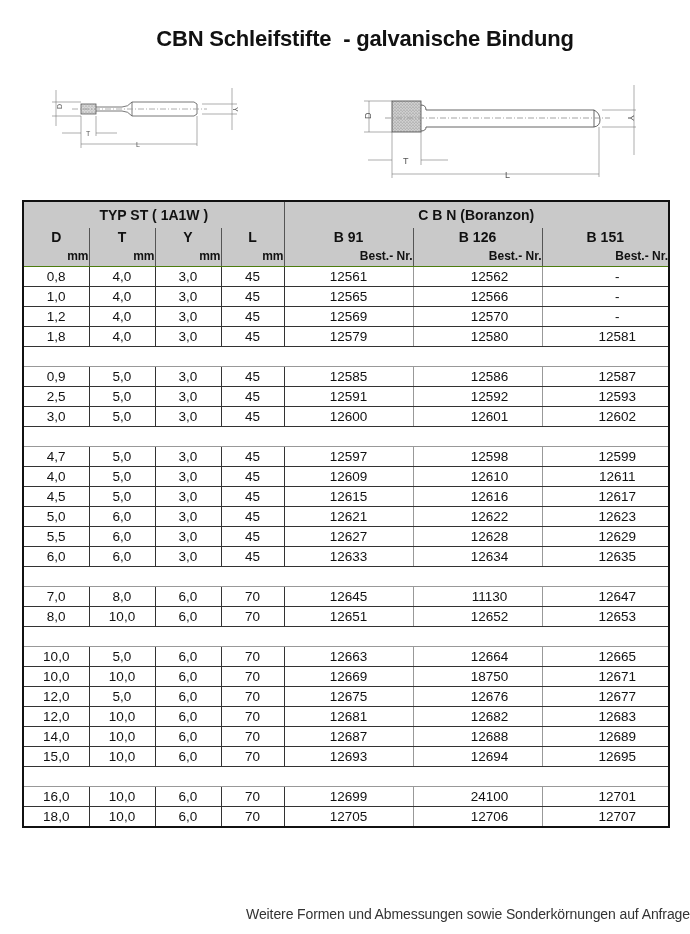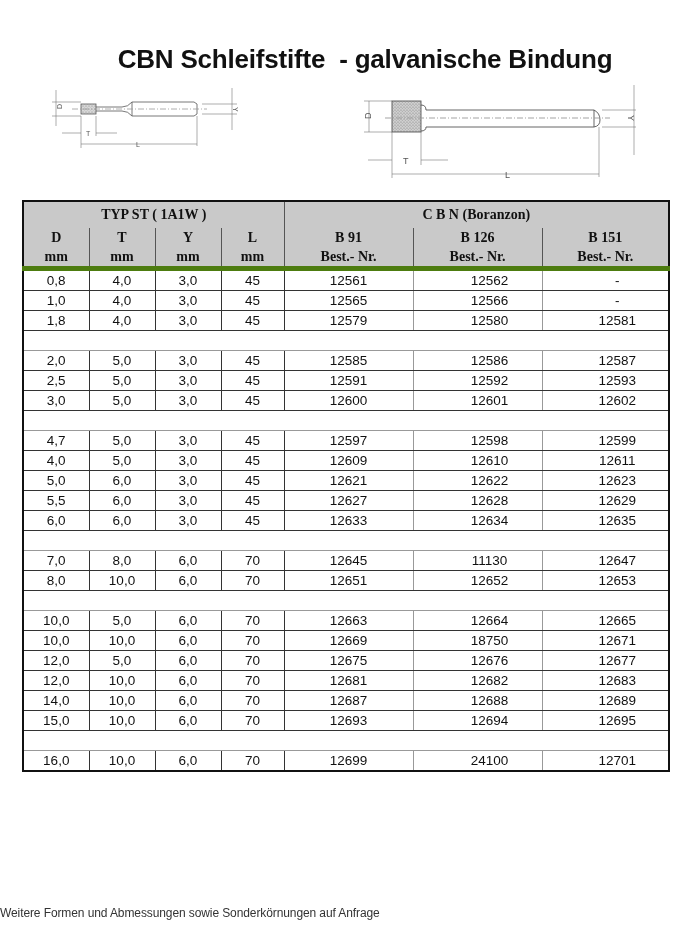--- a/index.html
+++ b/index.html
@@ -1,38 +1,38 @@
 <!DOCTYPE html>
 <html><head>
 <meta charset="utf-8">
 <style>
   html, body { margin: 0; padding: 0; background: #ffffff; }
   body { width: 690px; height: 934px; position: relative; overflow: hidden;
          font-family: "Liberation Sans", sans-serif; color: #111; }
-  .title { position: absolute; left: 0; top: 44px; width: 690px; text-align: center;
-           font-size: 26px; font-weight: bold; letter-spacing: -0.2px; }
+  .title { position: absolute; left: 0; top: 26px; width: 690px; text-align: center;
+           font-size: 22px; font-weight: bold; letter-spacing: -0.2px; }
   .title span { display: inline-block; margin-left: 40px; white-space: pre; }
   .drawing { position: absolute; }
   #drawing-small { left: 22px; top: 78px; width: 270px; height: 75px; }
   #drawing-large { left: 340px; top: 85px; width: 310px; height: 100px; }
   table.spec { position: absolute; left: 22px; top: 200px; width: 646px;
                border-collapse: collapse; border: 2px solid #111; table-layout: fixed; }
   table.spec td, table.spec th { padding: 0; text-align: center; font-size: 13.5px;
                height: 19px; line-height: 19px; border-left: 1px solid #333; }
   table.spec td:first-child, table.spec th:first-child { border-left: none; }
-  table.spec thead th { background: #c9c9c9; font-weight: bold; border-left-color: #555; font-family: Liberation Serif, serif; }
+  table.spec thead th { background: #c9c9c9; font-weight: bold; border-left-color: #555; }
   table.spec thead tr.grp th { height: 26px; line-height: 26px; font-size: 14px; }
   table.spec thead tr.sub th { height: 19px; line-height: 19px; font-size: 14px; }
-  table.spec thead tr.units th { height: 19px; line-height: 19px; font-size: 14px; border-bottom: 5px solid #4d7c0f; }
+  table.spec thead tr.units th { height: 19px; line-height: 19px; font-size: 12px; border-bottom: 1px solid #4d7c0f; text-align: right; }
   table.spec tbody tr.data td { border-bottom: 1px solid #333; }
   table.spec tbody tr.data td.cbn { border-left-color: #999; padding-left: 24px; }
   table.spec tbody tr.data td.cbn1 { border-left-color: #333; }
   table.spec tbody tr.gap td { height: 19px; border-left: none; border-bottom: 1px solid #999; }
-  .footnote { position: absolute; left: 0; top: 906px; width: 690px; text-align: left;
-              font-size: 12px; color: #333; letter-spacing: -0.1px; }
+  .footnote { position: absolute; left: 0; top: 906px; width: 690px; text-align: right;
+              font-size: 14px; color: #333; letter-spacing: -0.1px; }
 </style>
 </head>
 <body>
 
 <div class="title">
   <span>CBN Schleifstifte  - galvanische Bindung</span>
 </div>
 
 <svg class="drawing" id="drawing-small" viewBox="0 0 270 75" xmlns="http://www.w3.org/2000/svg">
   <defs>
@@ -149,33 +149,42 @@
       <tr class="data">
         <td>1,0</td>
         <td>4,0</td>
         <td>3,0</td>
         <td>45</td>
         <td class="cbn1">12565</td>
         <td class="cbn">12566</td>
         <td class="cbn">-</td>
       </tr>
       <tr class="data">
+        <td>1,2</td>
+        <td>4,0</td>
+        <td>3,0</td>
+        <td>45</td>
+        <td class="cbn1">12569</td>
+        <td class="cbn">12570</td>
+        <td class="cbn">-</td>
+      </tr>
+      <tr class="data">
         <td>1,8</td>
         <td>4,0</td>
         <td>3,0</td>
         <td>45</td>
         <td class="cbn1">12579</td>
         <td class="cbn">12580</td>
         <td class="cbn">12581</td>
       </tr>
       <tr class="gap">
         <td colspan="7"></td>
       </tr>
       <tr class="data">
-        <td>2,0</td>
+        <td>0,9</td>
         <td>5,0</td>
         <td>3,0</td>
         <td>45</td>
         <td class="cbn1">12585</td>
         <td class="cbn">12586</td>
         <td class="cbn">12587</td>
       </tr>
       <tr class="data">
         <td>2,5</td>
         <td>5,0</td>
@@ -209,20 +218,29 @@
       <tr class="data">
         <td>4,0</td>
         <td>5,0</td>
         <td>3,0</td>
         <td>45</td>
         <td class="cbn1">12609</td>
         <td class="cbn">12610</td>
         <td class="cbn">12611</td>
       </tr>
       <tr class="data">
+        <td>4,5</td>
+        <td>5,0</td>
+        <td>3,0</td>
+        <td>45</td>
+        <td class="cbn1">12615</td>
+        <td class="cbn">12616</td>
+        <td class="cbn">12617</td>
+      </tr>
+      <tr class="data">
         <td>5,0</td>
         <td>6,0</td>
         <td>3,0</td>
         <td>45</td>
         <td class="cbn1">12621</td>
         <td class="cbn">12622</td>
         <td class="cbn">12623</td>
       </tr>
       <tr class="data">
         <td>5,5</td>
@@ -325,16 +343,25 @@
       </tr>
       <tr class="data">
         <td>16,0</td>
         <td>10,0</td>
         <td>6,0</td>
         <td>70</td>
         <td class="cbn1">12699</td>
         <td class="cbn">24100</td>
         <td class="cbn">12701</td>
       </tr>
+      <tr class="data">
+        <td>18,0</td>
+        <td>10,0</td>
+        <td>6,0</td>
+        <td>70</td>
+        <td class="cbn1">12705</td>
+        <td class="cbn">12706</td>
+        <td class="cbn">12707</td>
+      </tr>
     </tbody>
 </table>
 
 <div class="footnote">Weitere Formen und Abmessungen sowie Sonderkörnungen auf Anfrage</div>
 
 </body></html>

